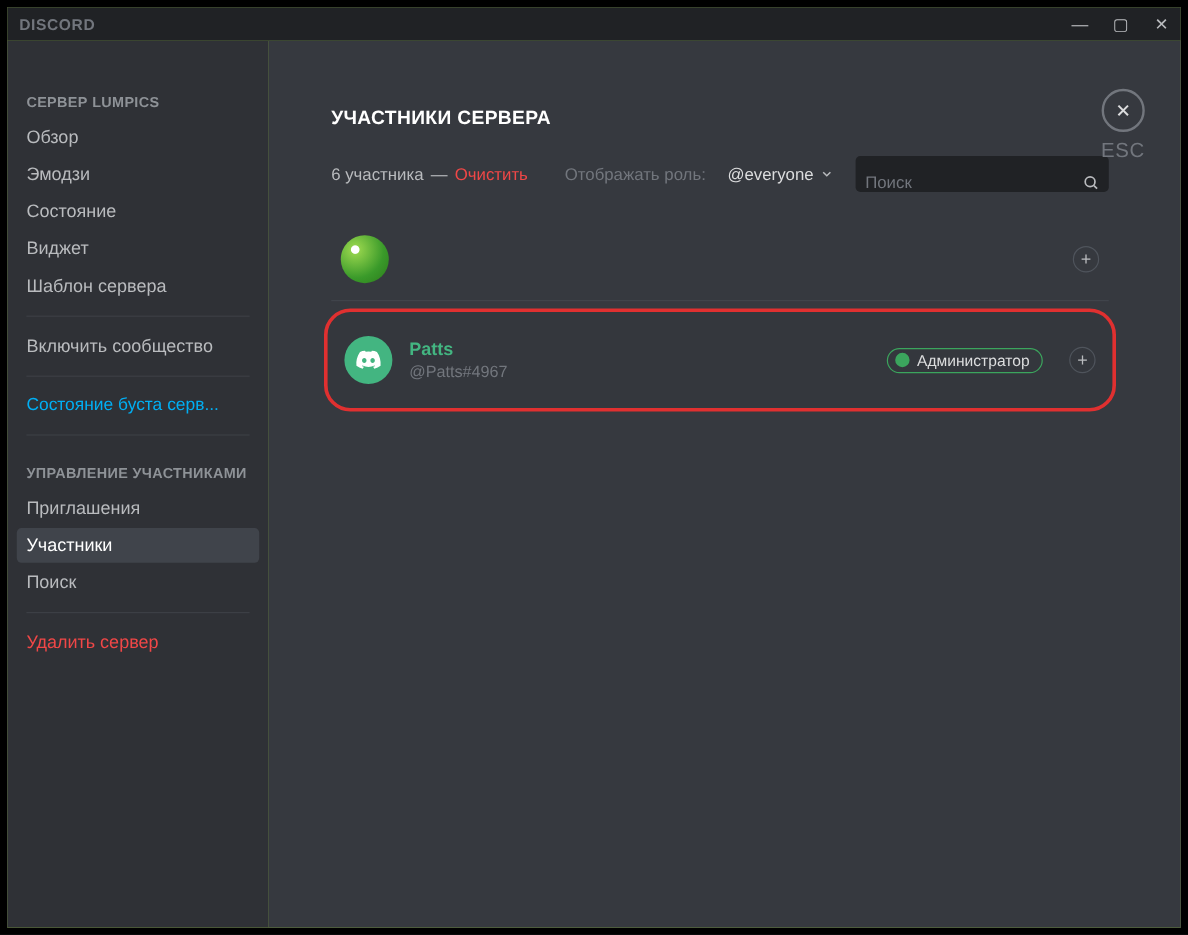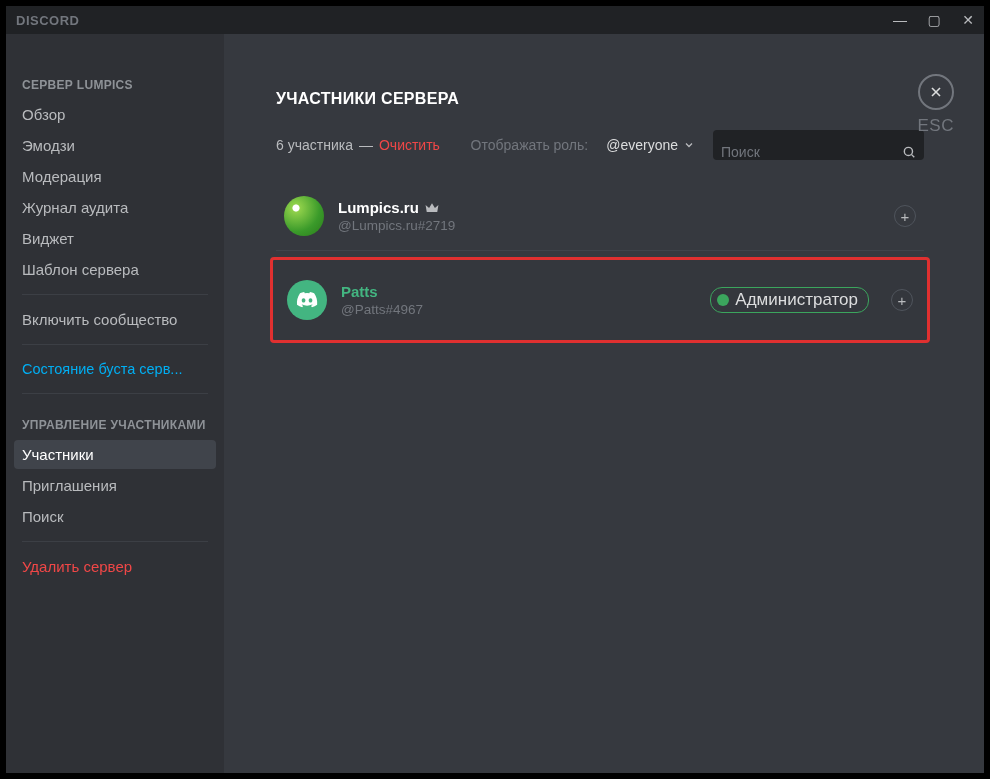--- a/index.html
+++ b/index.html
@@ -28,31 +28,31 @@
 .role-label { color: #72767d; margin-left: auto; font-size: 14px; }
 .role-selector { color: #dcddde; font-size: 14px; display: inline-flex; align-items: center; gap: 5px; cursor: pointer; }
 .chev { display: inline-block; }
 .search-wrap { background: #202225; border-radius: 4px; width: 211px; height: 30px; display: flex; align-items: flex-end; padding: 0 8px; }
 .search-input { flex: 1; background: transparent; border: none; color: #dcddde; font-size: 14px; outline: none; }
 .search-input::placeholder { color: #72767d; }
 .search-icon { color: #b9bbbe; }
 
 .members-list { margin-top: 4px; }
 .member-row { display: flex; align-items: center; padding: 14px 8px; border-bottom: 1px solid #40444b; gap: 14px; position: relative; }
-.member-row.highlighted { border: 3px solid #e03030; border-radius: 4px; padding: 20px 14px; margin: 6px -6px; background: rgba(0,0,0,0.02); }
+.member-row.highlighted { border: 3px solid #e03030; border-radius: 22px; padding: 20px 14px; margin: 6px -6px; background: rgba(0,0,0,0.02); }
 .avatar { width: 40px; height: 40px; border-radius: 50%; flex-shrink: 0; }
 .avatar.yoshi { background: radial-gradient(circle at 30% 30%, #fff 8%, #8fd04a 10%, #3a9a2a 60%, #2a7a1a 100%); position: relative; }
 .avatar.discord { background: #43b581; display: flex; align-items: center; justify-content: center; }
 .discord-logo { width: 22px; height: 16px; }
 .name-block { display: flex; flex-direction: column; min-width: 160px; }
 .member-name { color: #fff; font-size: 15px; font-weight: 600; display: inline-flex; align-items: center; gap: 6px; }
 .member-name.green { color: #43b581; }
 .member-tag { color: #72767d; font-size: 13.5px; margin-top: 2px; }
 .crown { color: #b9bbbe; font-size: 13px; }
-.role-chip { border: 1px solid #3ba55d; border-radius: 12px; padding: 2px 10px 2px 6px; display: inline-flex; align-items: center; gap: 6px; font-size: 17px; color: #dcddde; margin-left: auto; }
+.role-chip { border: 1px solid #3ba55d; border-radius: 12px; padding: 2px 10px 2px 6px; display: inline-flex; align-items: center; gap: 6px; font-size: 13px; color: #dcddde; margin-left: auto; }
 .role-dot { width: 12px; height: 12px; border-radius: 50%; background: #3ba55d; }
 .add-role { width: 22px; height: 22px; border-radius: 50%; border: 1px solid #4f545c; color: #b9bbbe; display: inline-flex; align-items: center; justify-content: center; font-size: 15px; cursor: pointer; margin-left: 8px; }
 .member-row .add-role.solo { margin-left: auto; }
 
 .close-region { position: absolute; top: 40px; right: 30px; text-align: center; }
 .close-circle { width: 36px; height: 36px; border-radius: 50%; border: 2px solid #72767d; display: flex; align-items: center; justify-content: center; color: #dcddde; cursor: pointer; }
 .esc-label { color: #72767d; font-size: 17px; margin-top: 6px; letter-spacing: 0.5px; }
 </style>
 </head>
 <body>
@@ -66,32 +66,31 @@
       <span class="win-btn">✕</span>
     </div>
   </div>
 
   <div class="content">
     <div class="sidebar">
       <div class="sidebar-spacer"></div>
       <div class="cat-header">СЕРВЕР LUMPICS</div>
       <div class="side-item">Обзор</div>
       <div class="side-item">Эмодзи</div>
-      <div class="side-item">Модерация</div>
-      <div class="side-item">Журнал аудита</div>
+      <div class="side-item">Состояние</div>
       <div class="side-item">Виджет</div>
       <div class="side-item">Шаблон сервера</div>
       <div class="side-sep"></div>
       <div class="side-item">Включить сообщество</div>
       <div class="side-sep"></div>
       <div class="side-item link">Состояние буста серв...</div>
       <div class="side-sep"></div>
       <div class="cat-header">УПРАВЛЕНИЕ УЧАСТНИКАМИ</div>
+      <div class="side-item">Приглашения</div>
       <div class="side-item active">Участники</div>
-      <div class="side-item">Приглашения</div>
       <div class="side-item">Поиск</div>
       <div class="side-sep"></div>
       <div class="side-item danger">Удалить сервер</div>
     </div>
 
     <div class="main">
       <div class="page-title">УЧАСТНИКИ СЕРВЕРА</div>
 
       <div class="toolbar">
         <span class="count-text">6 участника</span>
@@ -110,29 +109,20 @@
               <circle cx="11" cy="11" r="7"></circle>
               <line x1="21" y1="21" x2="16.5" y2="16.5"></line>
             </svg>
         </div>
       </div>
 
       <div class="members-list">
 
         <div class="member-row">
           <div class="avatar yoshi"></div>
-          <div class="name-block">
-            <span class="member-name">
-              <span>Lumpics.ru</span>
-              <svg class="crown" width="14" height="12" viewBox="0 0 24 20" fill="#b9bbbe">
-                  <path d="M3 17h18l2-12-6 5-5-8-5 8-6-5z"></path>
-                </svg>
-            </span>
-            <span class="member-tag">@Lumpics.ru#2719</span>
-          </div>
           <span class="add-role solo">+</span>
         </div>
 
         <div class="member-row highlighted">
           <div class="avatar discord">
             <svg class="discord-logo" viewBox="0 0 71 55" fill="#fff">
                 <path d="M60 4.6A58 58 0 0 0 45.6.1a41 41 0 0 0-1.9 3.9 54 54 0 0 0-16 0A41 41 0 0 0 25.8.1 58 58 0 0 0 11.4 4.6C2.3 18 0 31 1.2 43.8a59 59 0 0 0 17.9 9l3.6-5.8c-2-0.7-3.9-1.6-5.7-2.6l1.4-1.1c11.3 5.2 23.6 5.2 34.8 0l1.4 1.1c-1.8 1-3.7 1.9-5.7 2.6l3.6 5.8a59 59 0 0 0 17.9-9C71.7 29 67.9 16.1 60 4.6zM23.7 36c-3.5 0-6.4-3.2-6.4-7.1s2.8-7.1 6.4-7.1 6.4 3.2 6.4 7.1-2.8 7.1-6.4 7.1zm23.9 0c-3.5 0-6.4-3.2-6.4-7.1s2.8-7.1 6.4-7.1 6.4 3.2 6.4 7.1-2.8 7.1-6.4 7.1z"></path>
               </svg>
           </div>
           <div class="name-block">

